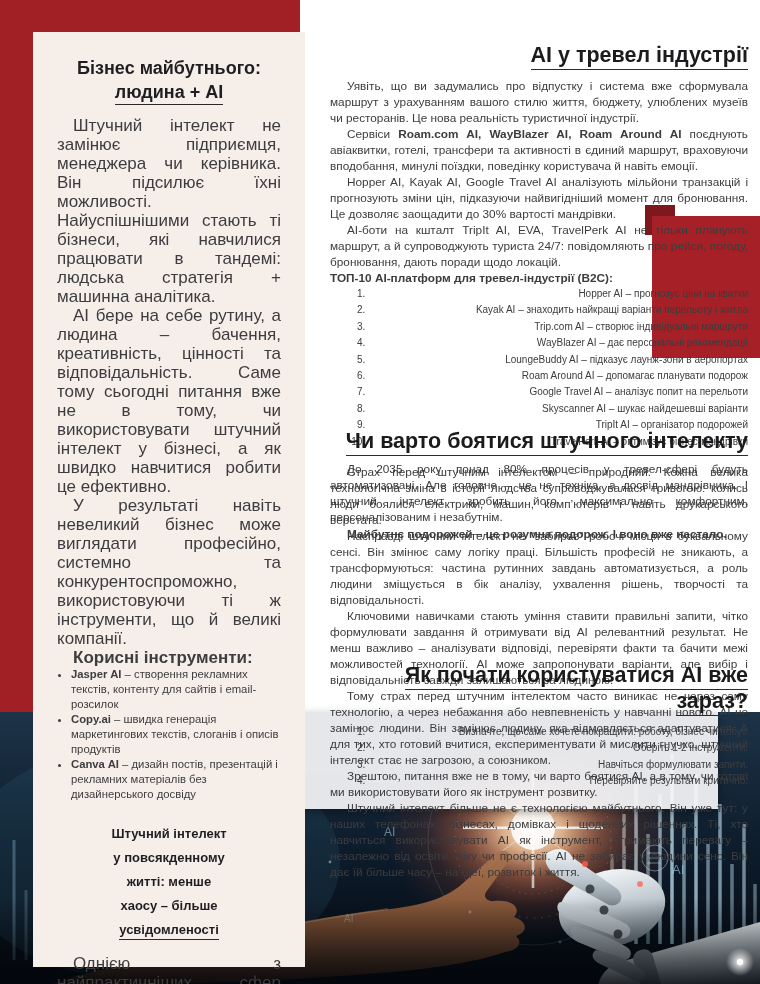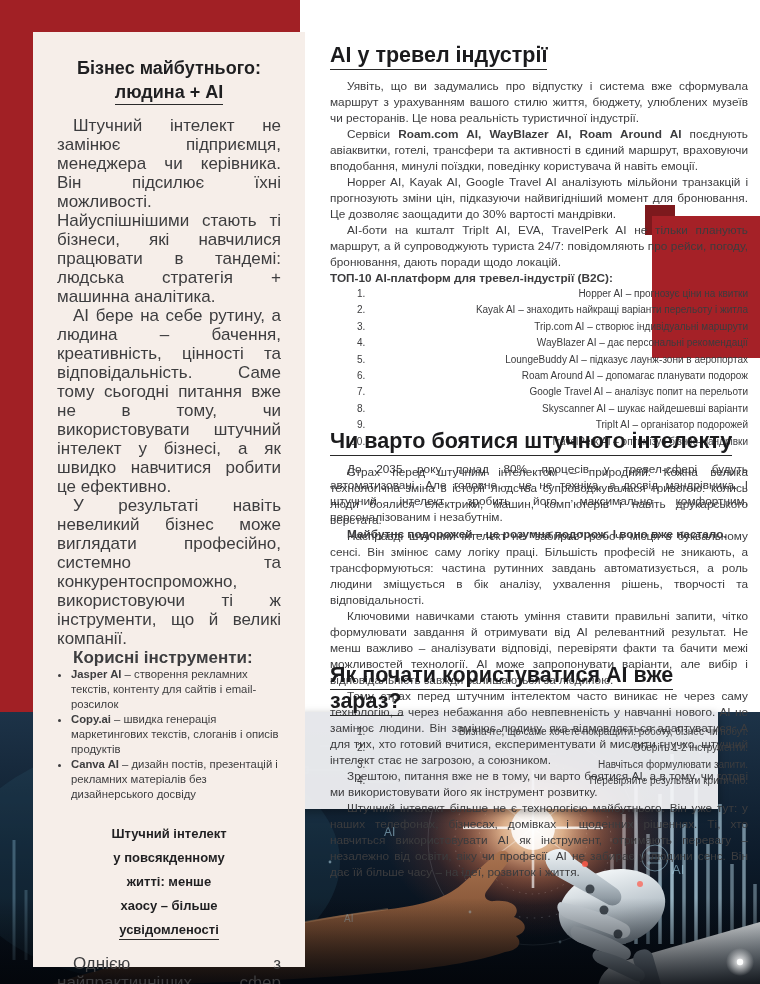--- a/index.html
+++ b/index.html
@@ -37,21 +37,21 @@
   ul.tools li{font-size:11.3px;line-height:15px;text-align:left;margin:0;}
   .card .h2-lines{margin:20px 0 12px;}
   .card .h2-lines div{font-size:13px;line-height:24px;font-weight:600;color:#1f1f21;text-align:center;}
 
   
   .section{left:330px;width:418px;z-index:3;color:#3c3c3e;}
   .sec-travel{top:42px;}
   .sec-fear{top:428px;}
   .sec-start{top:662px;}
   .section h2{font-size:21.5px;line-height:26px;font-weight:600;color:#1b1b1d;
-    text-align:left;margin:0 0 10px;}
+    text-align:right;margin:0 0 10px;}
   .section p{font-size:11.8px;line-height:16px;margin:0;text-align:justify;text-indent:17px;}
   .top10-heading{font-weight:bold;margin:12px 0 12px;text-indent:0 !important;text-align:left !important;}
   ol{margin:0;padding-left:38px;}
   ol li{font-size:10px;line-height:16.4px;text-align:right;}
   .closing{margin-top:11px !important;}
   .bold-line{font-weight:bold;margin-top:1px !important;}
   .steps{margin-bottom:8px;}
   .after-steps{margin-top:10px !important;}
 </style>
 </head>

